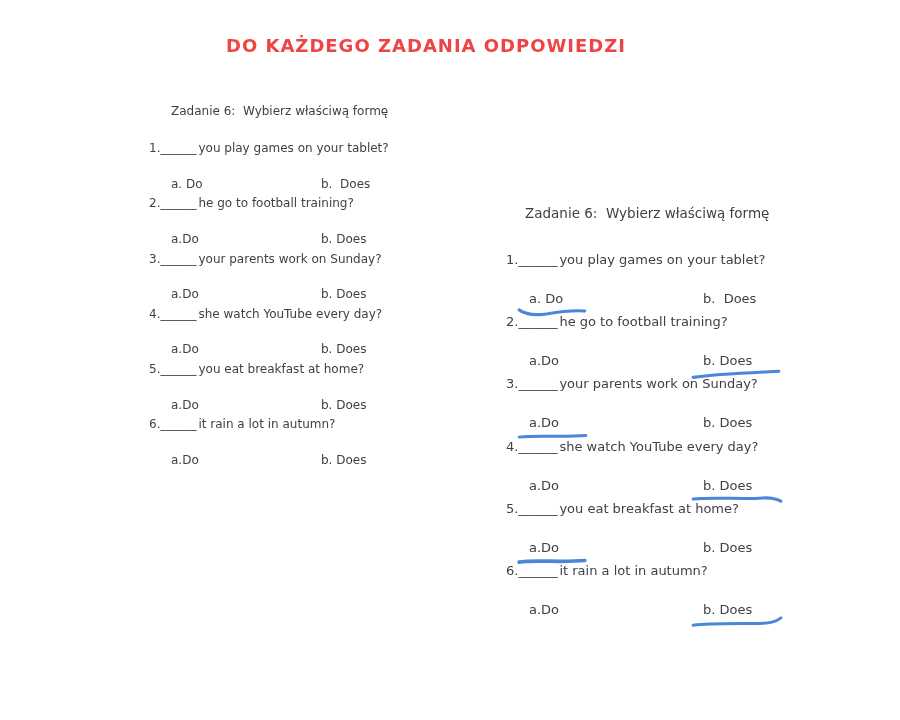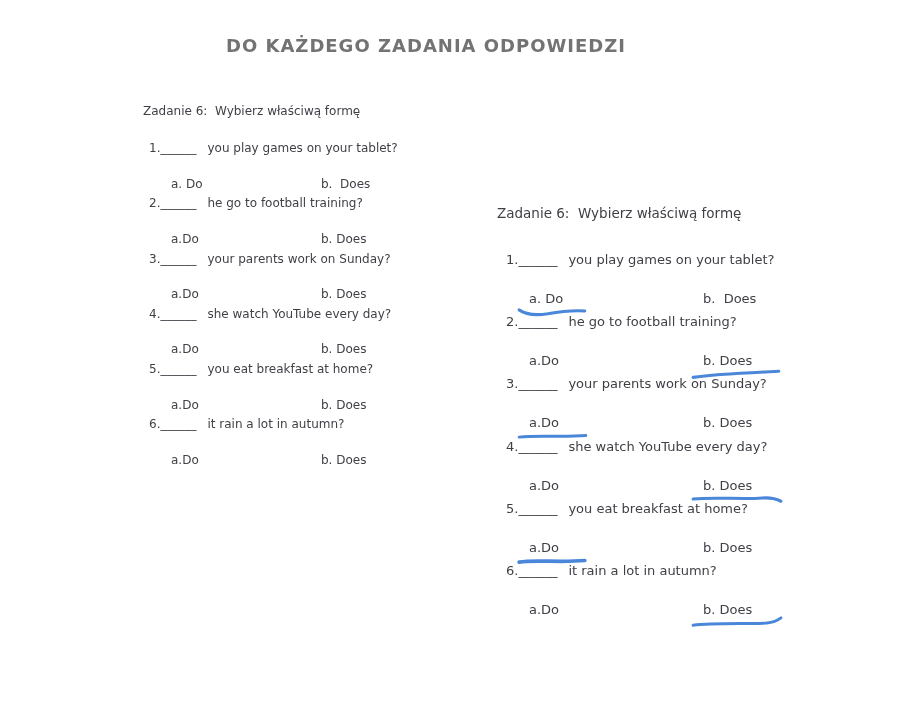--- a/index.html
+++ b/index.html
@@ -5,35 +5,35 @@
   html,body{margin:0;padding:0;}
   body{
     width:900px;height:720px;position:relative;overflow:hidden;
     background:#ffffff;
     font-family:"DejaVu Sans","Liberation Sans",sans-serif;
     color:#3f3f46;
   }
   .title{
     position:absolute;top:35px;left:0;width:852px;
     text-align:center;font-size:18px;font-weight:bold;
-    letter-spacing:1px;color:#737373;white-space:pre;
+    letter-spacing:1px;color:#ef4444;white-space:pre;
   }
   .panel{position:absolute;}
   .panel-left{left:143px;top:104px;width:340px;font-size:12px;}
   .panel-right{left:497px;top:205px;width:350px;font-size:13px;}
-  .heading{white-space:pre;}
+  .heading{white-space:pre;margin-left:28px;}
   .panel-left .heading{height:37px;}
   .panel-right .heading{height:47px;font-size:13.5px;}
   .row{position:relative;white-space:nowrap;}
   .panel-left .row{height:27.65px;}
   .panel-right .row{height:31.1px;}
   .qrow .num{margin-left:6px;}
   .panel-right .qrow .num{margin-left:9px;}
   .qrow .blank{letter-spacing:0;}
-  .qrow .qtext{margin-left:11px;}
+  .qrow .qtext{margin-left:2px;}
   .opt{position:absolute;top:8px;white-space:pre;}
   .panel-left  .opt-a{left:28px;}
   .panel-left  .opt-b{left:178px;}
   .panel-right .opt-a{left:32px;}
   .panel-right .opt-b{left:206px;}
   .ul{
     display:none;position:absolute;left:-12px;top:15px;
     width:72px;height:11px;overflow:visible;
   }
   .opt-b .ul{width:92px;}

